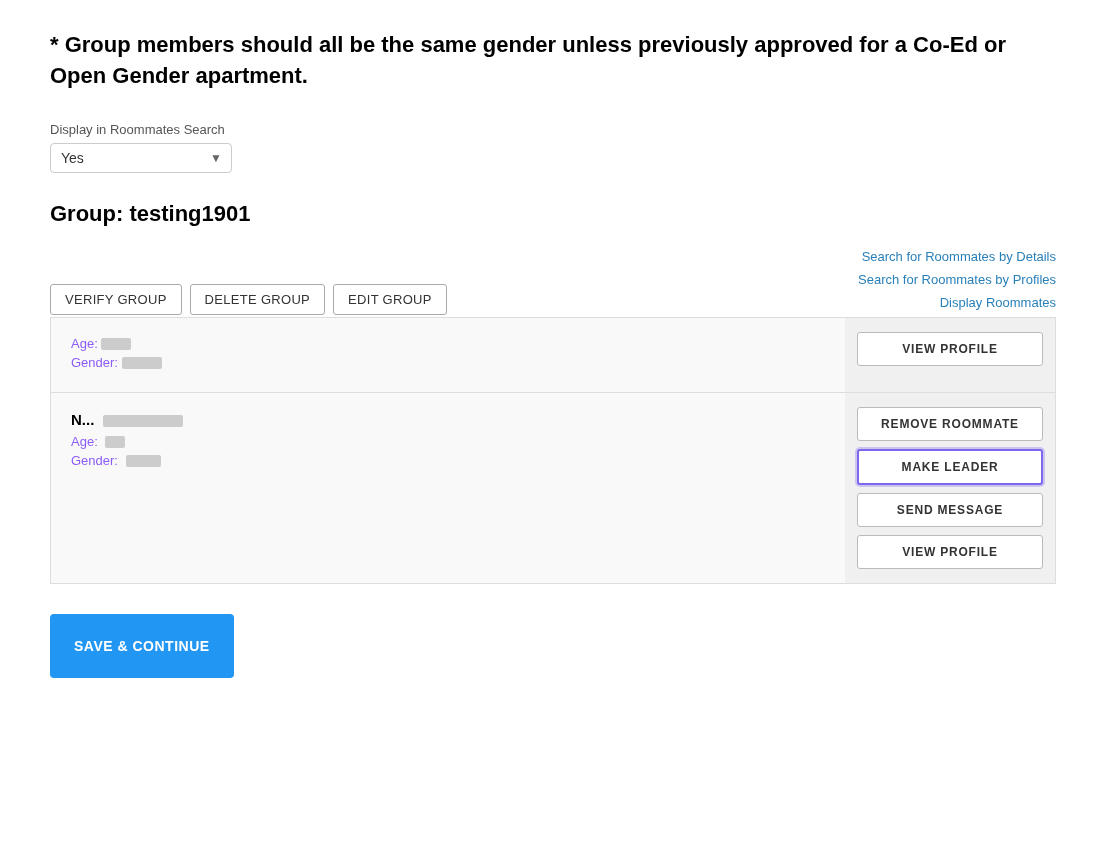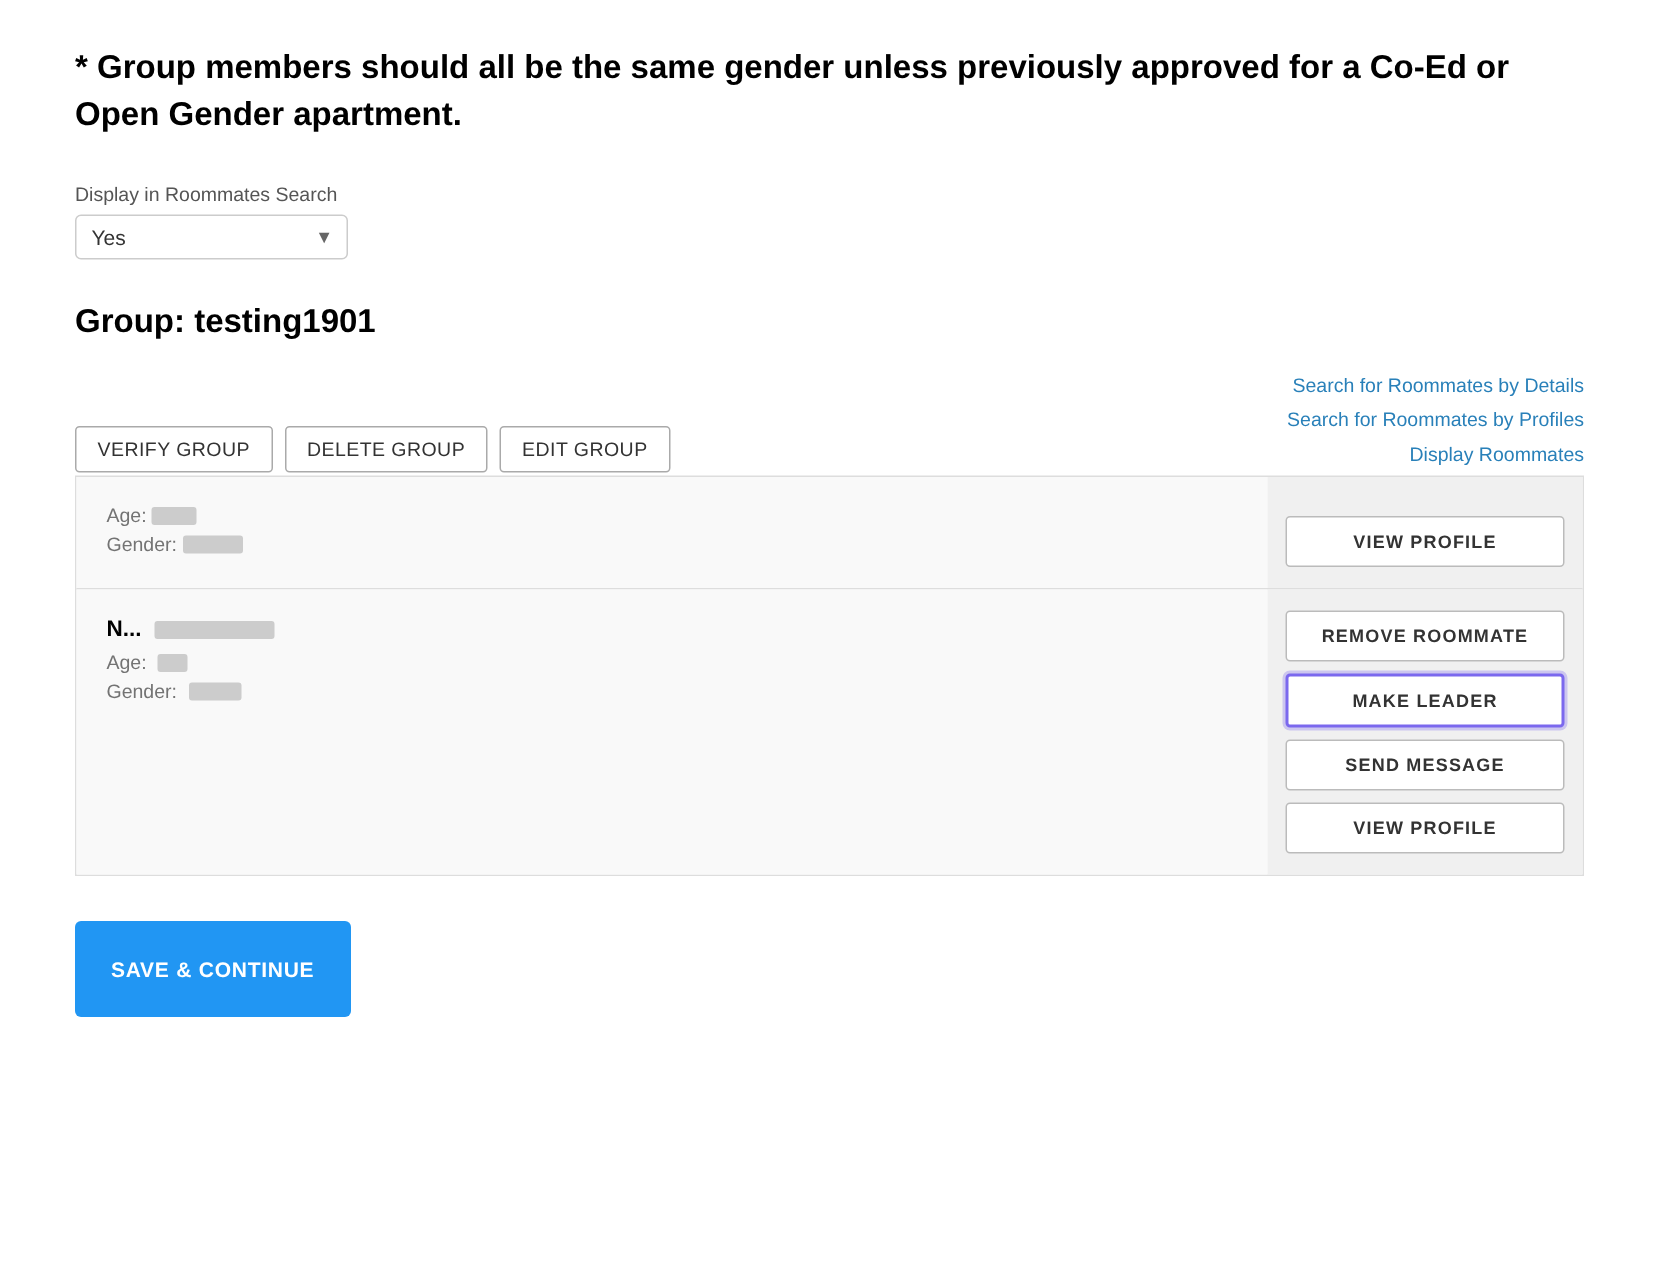--- a/index.html
+++ b/index.html
@@ -96,39 +96,39 @@
       background: #f9f9f9;
     }
     .member-name {
       font-size: 15px;
       font-weight: bold;
       color: #000;
       margin-bottom: 6px;
     }
     .member-detail {
       font-size: 13px;
-      color: #737373;
+      color: #8b5cf6;
       margin-bottom: 4px;
     }
     .redacted {
       display: inline-block;
       background: #ccc;
       border-radius: 2px;
       height: 12px;
       vertical-align: middle;
     }
     .member-actions {
       width: 210px;
       background: #f0f0f0;
       display: flex;
       flex-direction: column;
       align-items: stretch;
       padding: 14px 12px;
       gap: 8px;
-      justify-content: flex-end;
+      justify-content: flex-start;
     }
     .btn-action {
       padding: 9px 10px;
       border: 1px solid #bbb;
       background: #fff;
       font-size: 12px;
       font-weight: 600;
       color: #333;
       letter-spacing: 0.8px;
       cursor: pointer;

